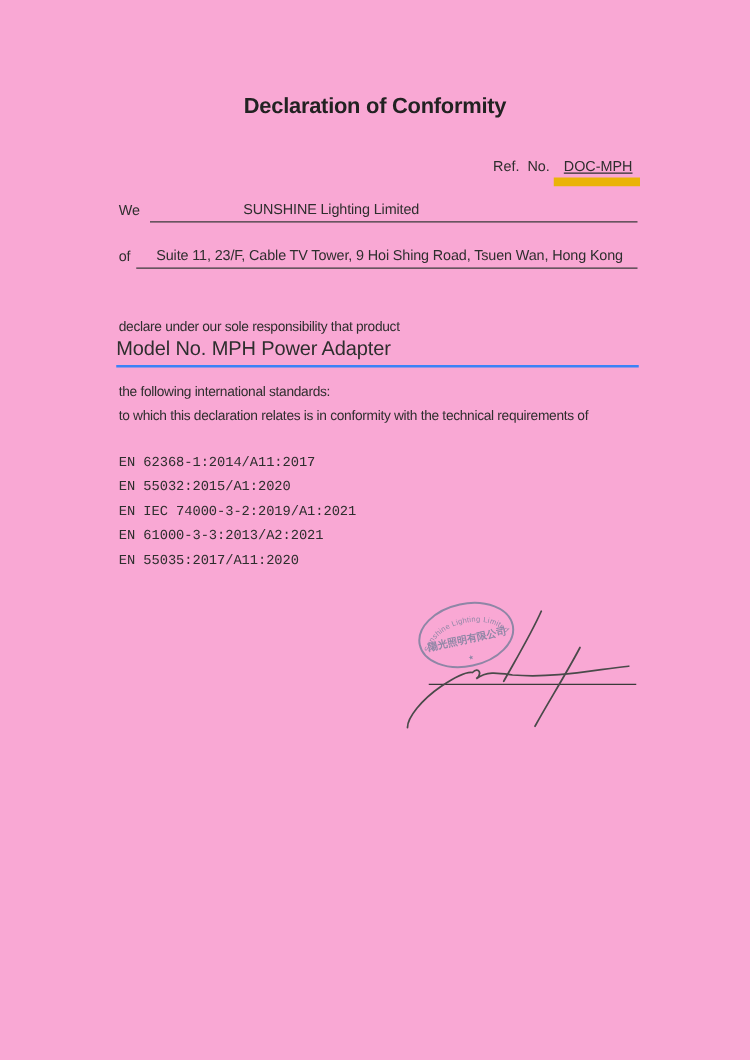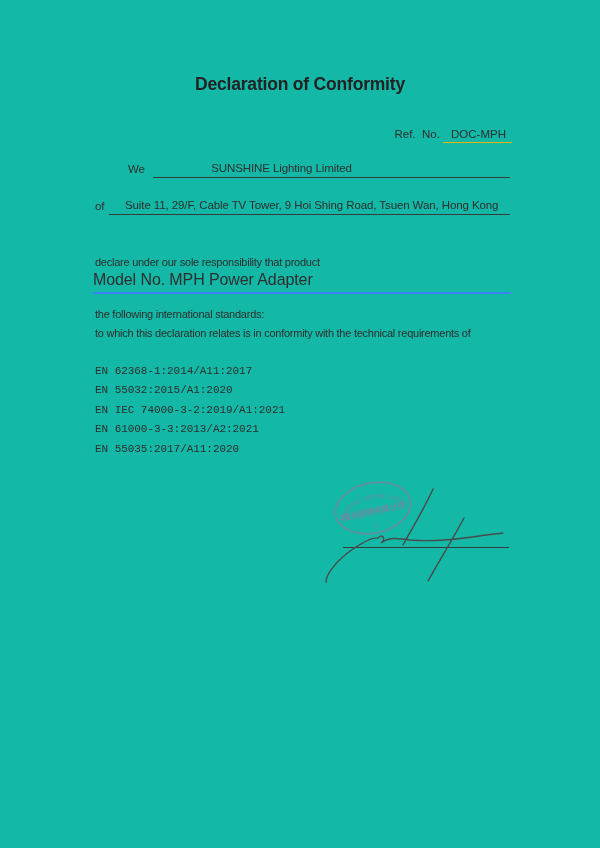--- a/index.html
+++ b/index.html
@@ -1,41 +1,41 @@
 <!DOCTYPE html>
 <html><head>
 <meta charset="utf-8">
 <style>
   html,body{margin:0;padding:0;background:#e9e9e9;}
   .page{
-    position:relative;width:600px;height:848px;background:#14b8a6;
+    position:relative;width:600px;height:848px;background:#f9a8d4;
     font-family:"Liberation Sans",sans-serif;color:#2e2e2e;overflow:hidden;
     margin:0 auto;
   }
   .doc-title{
     position:absolute;top:74px;left:0;width:100%;text-align:center;
     font-size:17.5px;font-weight:bold;letter-spacing:-0.2px;color:#222;
   }
   .ref-line{
     position:absolute;top:128px;right:88px;font-size:11.5px;white-space:pre;
   }
   .ref-value{
-    border-bottom:1px solid #eab308;padding:0 6px 2px 8px;
+    border-bottom:7px solid #eab308;padding:0 6px 2px 8px;text-decoration:underline;
   }
   .field-line{
     position:absolute;left:95px;right:90px;display:flex;align-items:flex-end;
     font-size:11.5px;letter-spacing:-0.1px;
   }
   .field-line .label{flex:0 0 auto;padding-bottom:3px;}
   .field-line .fill{
     flex:1 1 auto;border-bottom:1px solid #3a3a3a;padding-bottom:3px;
     white-space:nowrap;
   }
   .we-line{top:162px;}
-  .we-line .label{width:25px;margin-left:33px;}
+  .we-line .label{width:25px;}
   .we-line .fill{text-align:center;padding-right:100px;}
   .of-line{top:199px;}
   .of-line .label{width:14px;}
   .of-line .fill{padding-left:16px;}
   .para{
     position:absolute;left:95px;font-size:11px;letter-spacing:-0.25px;
     line-height:19px;white-space:nowrap;
   }
   .declare-line{top:253px;text-align:right;}
   .model-line{
@@ -69,21 +69,21 @@
 
   <div class="ref-line"><span>Ref.  No.</span> <span class="ref-value">DOC-MPH</span></div>
 
   <div class="field-line we-line">
     <span class="label">We</span>
     <span class="fill">SUNSHINE Lighting Limited</span>
   </div>
 
   <div class="field-line of-line">
     <span class="label">of</span>
-    <span class="fill">Suite 11, 29/F, Cable TV Tower, 9 Hoi Shing Road, Tsuen Wan, Hong Kong</span>
+    <span class="fill">Suite 11, 23/F, Cable TV Tower, 9 Hoi Shing Road, Tsuen Wan, Hong Kong</span>
   </div>
 
   <div class="para declare-line">declare under our sole responsibility that product</div>
 
   <div class="model-line">Model No. MPH Power Adapter</div>
 
   <div class="para conformity">
     <div>the following international standards:</div>
     <div>to which this declaration relates is in conformity with the technical requirements of</div>
   </div>

